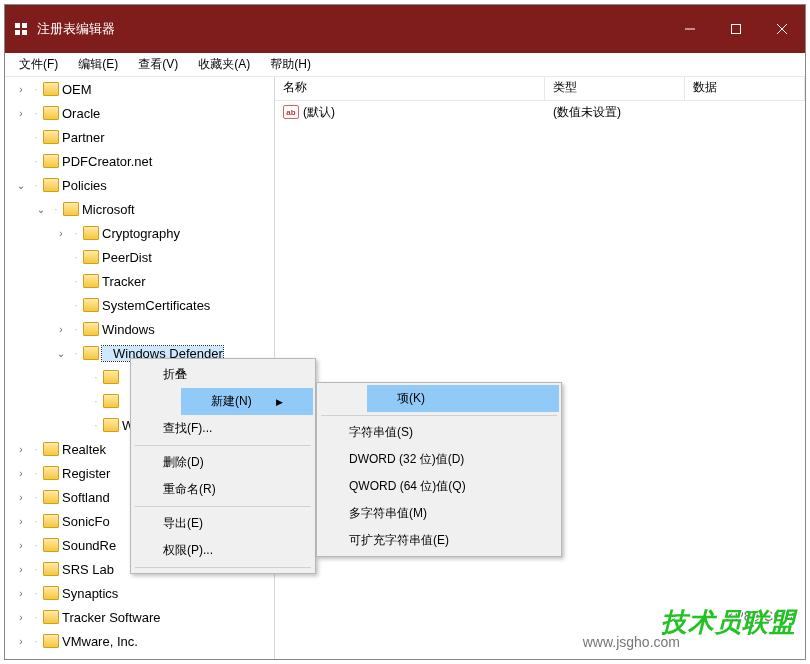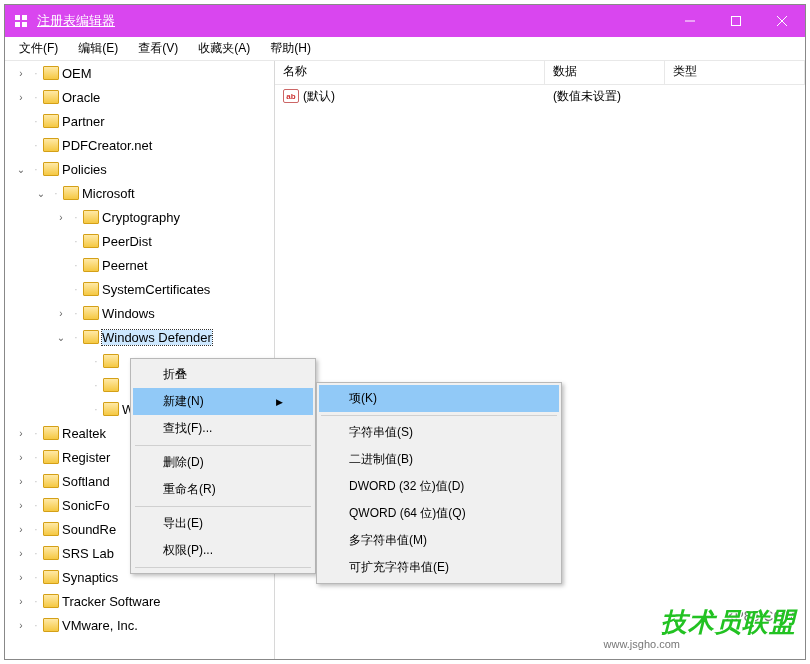--- a/index.html
+++ b/index.html
@@ -1,20 +1,20 @@
 <!DOCTYPE html>
 <html><head>
 <meta charset="utf-8">
 <style>
 * { box-sizing: border-box; margin: 0; padding: 0; font-family: "Microsoft YaHei", "Segoe UI", sans-serif; font-size: 12px; }
 body { background: #fff; width: 810px; height: 664px; position: relative; overflow: hidden; }
 
 .window { width: 802px; height: 656px; border: 1px solid #888; background: #fff; margin: 4px; display: flex; flex-direction: column; }
 
-.titlebar { height: 32px; background: #d946ef; color: #fff; display: flex; align-items: center; text-decoration: underline; }
+.titlebar { height: 48px; background: #7f1d1d; color: #fff; display: flex; align-items: center; }
 .titlebar-icon { width: 16px; height: 16px; margin: 0 8px; display: flex; align-items: center; justify-content: center; }
 .titlebar-title { flex: 1; font-size: 13px; }
 .titlebar-buttons { display: flex; }
 .titlebar-btn { width: 46px; height: 32px; display: flex; align-items: center; justify-content: center; color: #fff; }
 .titlebar-btn svg { stroke: #fff; fill: none; }
 
 .menubar { height: 24px; background: #fff; border-bottom: 1px solid #e8e8e8; display: flex; align-items: center; padding: 0 4px; }
 .menu-item { padding: 4px 10px; font-size: 12px; cursor: default; }
 
 .content { flex: 1; display: flex; overflow: hidden; }
@@ -25,37 +25,37 @@
 .list-header { height: 24px; display: flex; border-bottom: 1px solid #e8e8e8; align-items: flex-end; }
 .list-header-col { padding: 4px 8px; border-right: 1px solid #e8e8e8; font-size: 12px; }
 .list-body { flex: 1; }
 .list-row { display: flex; height: 22px; align-items: center; text-align: right; }
 .list-cell { padding: 2px 8px; font-size: 12px; display: flex; align-items: center; gap: 4px; }
 
 .tree-row { display: flex; align-items: center; height: 24px; white-space: nowrap; cursor: default; }
 .tree-expand { width: 16px; height: 16px; display: flex; align-items: center; justify-content: center; font-size: 10px; color: #666; }
 .tree-line { width: 14px; display: flex; justify-content: center; color: #bbb; font-size: 10px; }
 .tree-label { font-size: 13px; margin-left: 3px; }
-.tree-row.selected .tree-label { background: #cde8ff; outline: 1px dotted #333; }
+.tree-row.selected .tree-label { background: #cde8ff; outline: 1px dotted #333; padding-left: 11px; }
 
 .folder-icon { width: 16px; height: 14px; background: linear-gradient(#ffe9a6, #f5c842); border: 1px solid #d4a017; border-radius: 1px; display: inline-block; }
 .string-icon { width: 16px; height: 14px; background: #fff; border: 1px solid #c66; border-radius: 2px; display: inline-flex; align-items: center; justify-content: center; font-size: 8px; color: #c33; font-weight: bold; }
 
 .ctx-menu { position: absolute; background: #f0f0f0; border: 1px solid #b8b8b8; box-shadow: 2px 2px 4px rgba(0,0,0,0.25); padding: 2px; }
 .ctx-item { padding: 5px 30px 5px 30px; font-size: 12px; cursor: default; display: flex; justify-content: space-between; align-items: center; }
-.ctx-item.highlight { background: #91c9f7; }
+.ctx-item.highlight { background: #91c9f7; margin-left: 48px; }
 .ctx-sep { height: 1px; background: #d0d0d0; margin: 3px 2px; }
 .ctx-arrow { font-size: 9px; margin-left: 20px; }
 
 .ctx1 { left: 130px; top: 358px; width: 186px; }
 .ctx2 { left: 316px; top: 382px; width: 246px; }
 
 .watermark1 { position: absolute; right: 14px; bottom: 24px; color: #22c222; font-size: 26px; font-weight: bold; font-style: italic; text-shadow: 1px 1px 0 #fff; letter-spacing: 1px; }
 .watermark2 { position: absolute; right: 14px; bottom: 40px; color: #777; font-size: 14px; }
-.watermark3 { position: absolute; right: 130px; bottom: 14px; color: #777; font-size: 11px; }
+.watermark3 { position: absolute; right: 130px; bottom: 14px; color: #777; font-size: 14px; }
 </style>
 </head>
 <body>
 
 <div class="window">
 
   <div class="titlebar">
     <span class="titlebar-icon">
       <svg width="14" height="14" viewBox="0 0 14 14">
           <rect x="1" y="1" width="5" height="5" fill="#fff"></rect>
@@ -140,21 +140,21 @@
         <div class="tree-row" style="padding-left: 48px;">
           <span class="tree-expand"></span>
           <span class="tree-line">·</span>
           <span class="folder-icon"></span>
           <span class="tree-label">PeerDist</span>
         </div>
         <div class="tree-row" style="padding-left: 48px;">
           <span class="tree-expand"></span>
           <span class="tree-line">·</span>
           <span class="folder-icon"></span>
-          <span class="tree-label">Peernet</span>
+          <span class="tree-label">Tracker</span>
         </div>
         <div class="tree-row" style="padding-left: 48px;">
           <span class="tree-expand"></span>
           <span class="tree-line">·</span>
           <span class="folder-icon"></span>
           <span class="tree-label">SystemCertificates</span>
         </div>
         <div class="tree-row" style="padding-left: 48px;">
           <span class="tree-expand">›</span>
           <span class="tree-line">·</span>
@@ -236,22 +236,22 @@
         <div class="tree-row" style="padding-left: 8px;">
           <span class="tree-expand">›</span>
           <span class="tree-line">·</span>
           <span class="folder-icon"></span>
           <span class="tree-label">VMware, Inc.</span>
         </div>
       </div>
     <div class="list-panel">
       <div class="list-header">
         <div class="list-header-col" style="width:270px">名称</div>
+        <div class="list-header-col" style="width:140px">类型</div>
         <div class="list-header-col" style="flex:1">数据</div>
-        <div class="list-header-col" style="width:140px">类型</div>
       </div>
       <div class="list-body">
         <div class="list-row">
           <div class="list-cell" style="width:270px">
             <span class="string-icon">ab</span>
             <span>(默认)</span>
           </div>
           <div class="list-cell" style="flex:1">(数值未设置)</div>
         </div>
       </div>
@@ -288,23 +288,20 @@
   </div>
 <div class="ctx-menu ctx2" id="ctx2">
     <div class="ctx-item highlight">
       <span>项(K)</span>
     </div>
     <div class="ctx-sep"></div>
     <div class="ctx-item">
       <span>字符串值(S)</span>
     </div>
     <div class="ctx-item">
-      <span>二进制值(B)</span>
-    </div>
-    <div class="ctx-item">
       <span>DWORD (32 位)值(D)</span>
     </div>
     <div class="ctx-item">
       <span>QWORD (64 位)值(Q)</span>
     </div>
     <div class="ctx-item">
       <span>多字符串值(M)</span>
     </div>
     <div class="ctx-item">
       <span>可扩充字符串值(E)</span>

